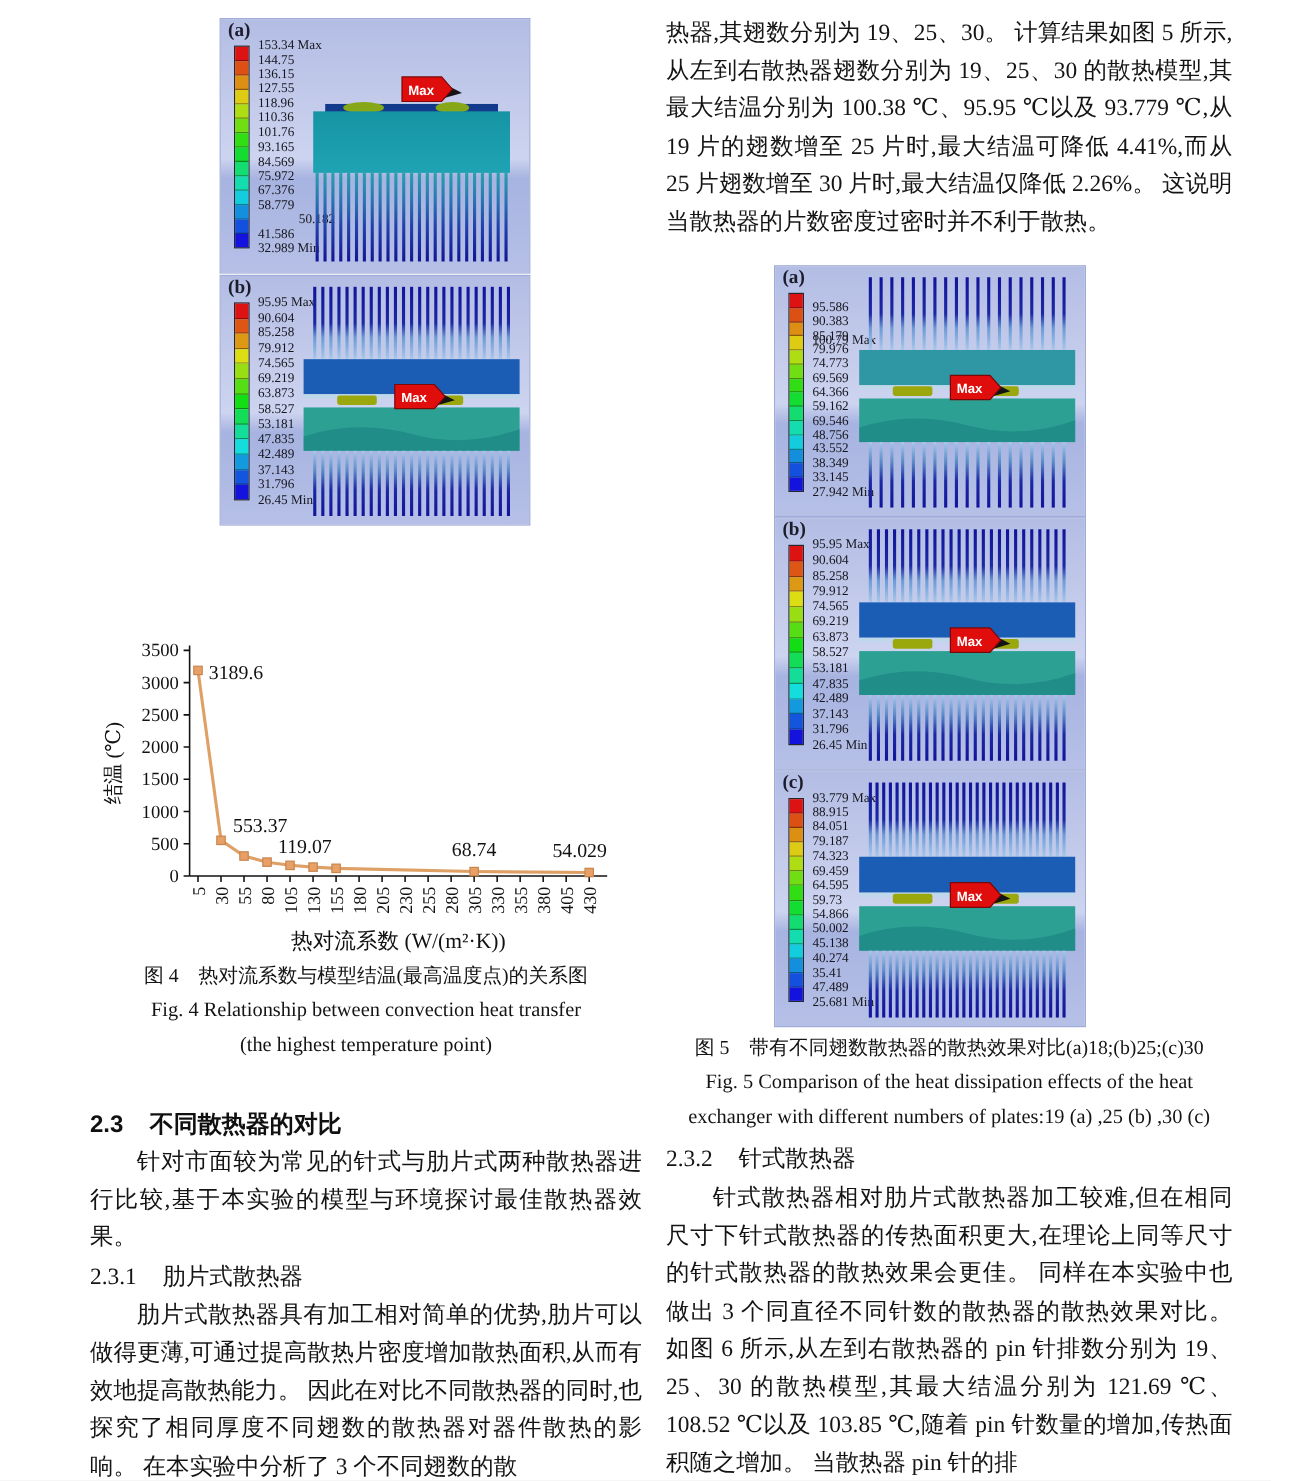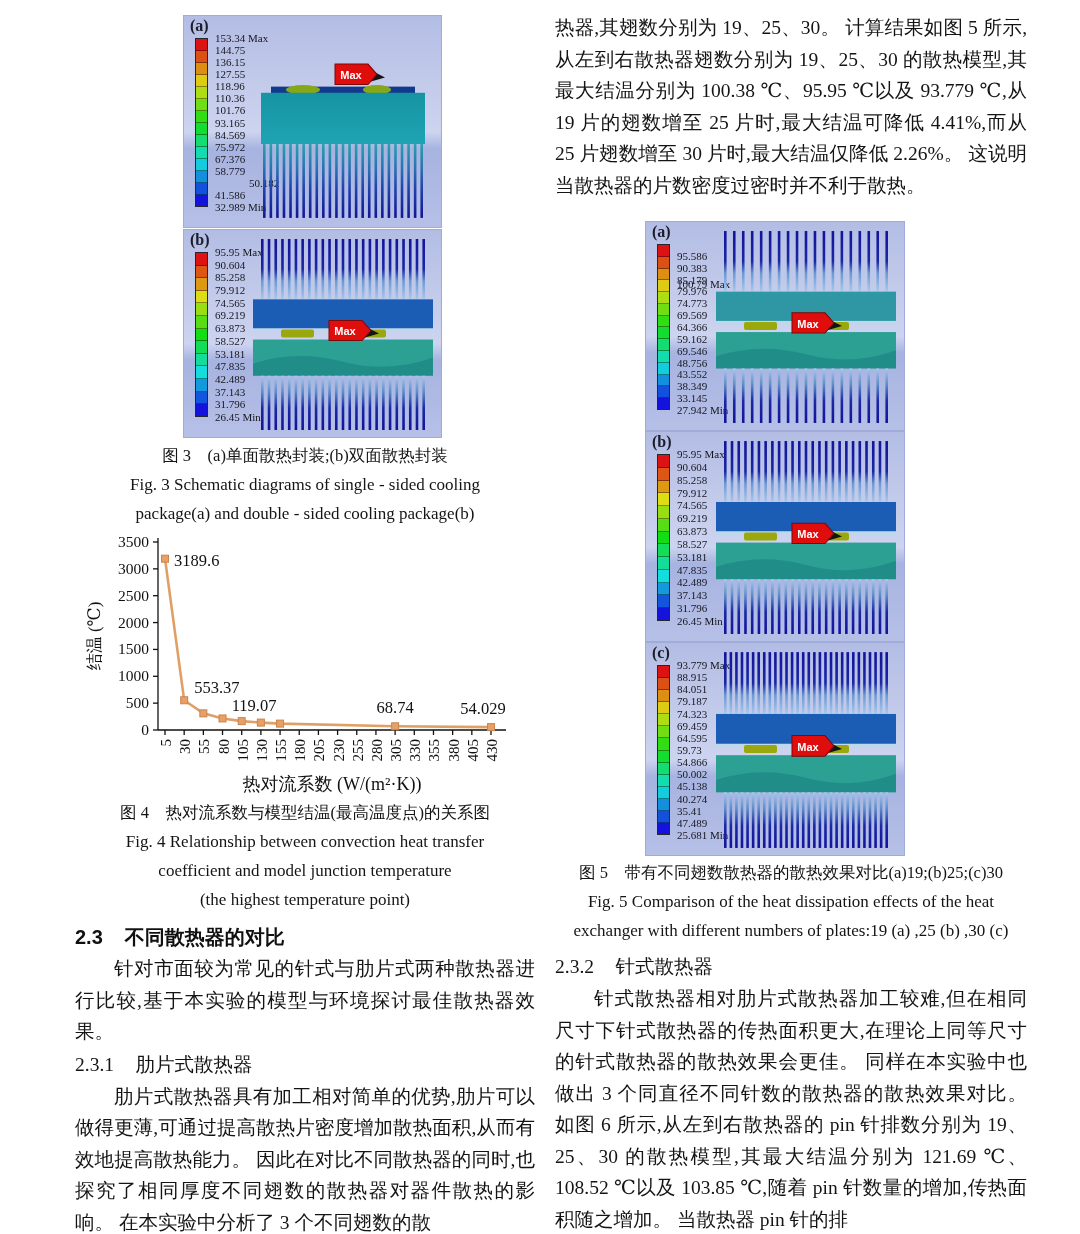--- a/index.html
+++ b/index.html
@@ -225,25 +225,20 @@
           <rect x="175.40" y="140" width="2.6" height="54" fill="url(#fig3bfbot)"></rect>
         </g>
         <g transform="translate(82,85)">
           <polygon points="34,5 50,13 36,17" fill="#141414"></polygon>
           <polygon points="0,0 33,0 42,10 33,20 0,20" fill="#e00d0d" stroke="#7a0808" stroke-width="1"></polygon>
           <text x="16" y="14.5" fill="#fff" font-size="11" font-weight="bold" text-anchor="middle" font-family="&quot;Liberation Sans&quot;,sans-serif">Max</text>
         </g>
       </svg>
     </div>
 
-  <div class="abs" style="left:75px;top:441px;width:460px;">
-    <div class="caption-line caption-zh">图 3　(a)单面散热封装;(b)双面散热封装</div>
-    <div class="caption-line">Fig. 3   Schematic diagrams of single - sided cooling</div>
-    <div class="caption-line">package(a)  and double - sided cooling package(b)</div>
-  </div>
 
   <svg id="fig4-chart" class="chart-svg" style="left:80px;top:528px;" width="440" height="270" viewBox="0 0 440 270">
       <g stroke="#111" stroke-width="1.3">
         <line x1="78" y1="10" x2="78" y2="202"></line>
         <line x1="78" y1="202" x2="426" y2="202"></line>
       </g>
       <line x1="73" y1="202" x2="78" y2="202" stroke="#111" stroke-width="1.3"></line>
       <text x="69" y="207" text-anchor="end" font-size="15.5" font-family="&quot;Liberation Serif&quot;,&quot;DejaVu Serif&quot;,serif" fill="#111">0</text>
       <line x1="73" y1="175.14285714285714" x2="78" y2="175.14285714285714" stroke="#111" stroke-width="1.3"></line>
       <text x="69" y="180.14285714285714" text-anchor="end" font-size="15.5" font-family="&quot;Liberation Serif&quot;,&quot;DejaVu Serif&quot;,serif" fill="#111">500</text>
@@ -312,21 +307,20 @@
       <text x="94" y="37.672914285714285" text-anchor="start" font-size="16.5" font-family="&quot;Liberation Serif&quot;,&quot;DejaVu Serif&quot;,serif" fill="#111">3189.6</text>
       <text x="114.17647058823529" y="165.2761257142857" text-anchor="start" font-size="16.5" font-family="&quot;Liberation Serif&quot;,&quot;DejaVu Serif&quot;,serif" fill="#111">553.37</text>
       <text x="174.05882352941177" y="182.60424" text-anchor="middle" font-size="16.5" font-family="&quot;Liberation Serif&quot;,&quot;DejaVu Serif&quot;,serif" fill="#111">119.07</text>
       <text x="315.11764705882354" y="185.30768" text-anchor="middle" font-size="16.5" font-family="&quot;Liberation Serif&quot;,&quot;DejaVu Serif&quot;,serif" fill="#111">68.74</text>
       <text x="403" y="186.09787085714285" text-anchor="middle" font-size="16.5" font-family="&quot;Liberation Serif&quot;,&quot;DejaVu Serif&quot;,serif" fill="#111">54.029</text>
     </svg>
 
   <div class="abs" style="left:75px;top:798px;width:460px;">
     <div class="caption-line caption-zh">图 4　热对流系数与模型结温(最高温度点)的关系图</div>
     <div class="caption-line">Fig. 4   Relationship between convection heat transfer</div>
-    <div class="caption-line">coefficient and model junction temperature</div>
     <div class="caption-line">(the highest temperature point)</div>
   </div>
 
   <div class="abs" style="left:75px;top:921px;width:460px;">
     <div class="heading-bold">
       <span class="hnum">2.3</span><span>不同散热器的对比</span>
     </div>
     <div class="para indent">针对市面较为常见的针式与肋片式两种散热器进行比较,基于本实验的模型与环境探讨最佳散热器效果。</div>
     <div class="heading-plain">
       <span class="hnum">2.3.1</span><span>肋片式散热器</span>
@@ -680,21 +674,21 @@
         </g>
         <g transform="translate(82,85)">
           <polygon points="34,5 50,13 36,17" fill="#141414"></polygon>
           <polygon points="0,0 33,0 42,10 33,20 0,20" fill="#e00d0d" stroke="#7a0808" stroke-width="1"></polygon>
           <text x="16" y="14.5" fill="#fff" font-size="11" font-weight="bold" text-anchor="middle" font-family="&quot;Liberation Sans&quot;,sans-serif">Max</text>
         </g>
       </svg>
     </div>
 
   <div class="abs" style="left:548px;top:858px;width:486px;">
-    <div class="caption-line caption-zh">图 5　带有不同翅数散热器的散热效果对比(a)19;(b)25;(c)30</div>
+    <div class="caption-line caption-zh">图 5　带有不同翅数散热器的散热效果对比(a)18;(b)25;(c)30</div>
     <div class="caption-line">Fig. 5   Comparison of the heat dissipation effects of the heat</div>
     <div class="caption-line">exchanger with different numbers of plates:19 (a) ,25 (b) ,30 (c)</div>
   </div>
 
   <div class="abs" style="left:555px;top:950px;width:472px;">
     <div class="heading-plain">
       <span class="hnum">2.3.2</span><span>针式散热器</span>
     </div>
     <div class="para indent">针式散热器相对肋片式散热器加工较难,但在相同尺寸下针式散热器的传热面积更大,在理论上同等尺寸的针式散热器的散热效果会更佳。 同样在本实验中也做出 3 个同直径不同针数的散热器的散热效果对比。 如图 6 所示,从左到右散热器的 pin 针排数分别为 19、25、30 的散热模型,其最大结温分别为 121.69 ℃、108.52 ℃以及 103.85 ℃,随着 pin 针数量的增加,传热面积随之增加。 当散热器 pin 针的排</div>
   </div>

